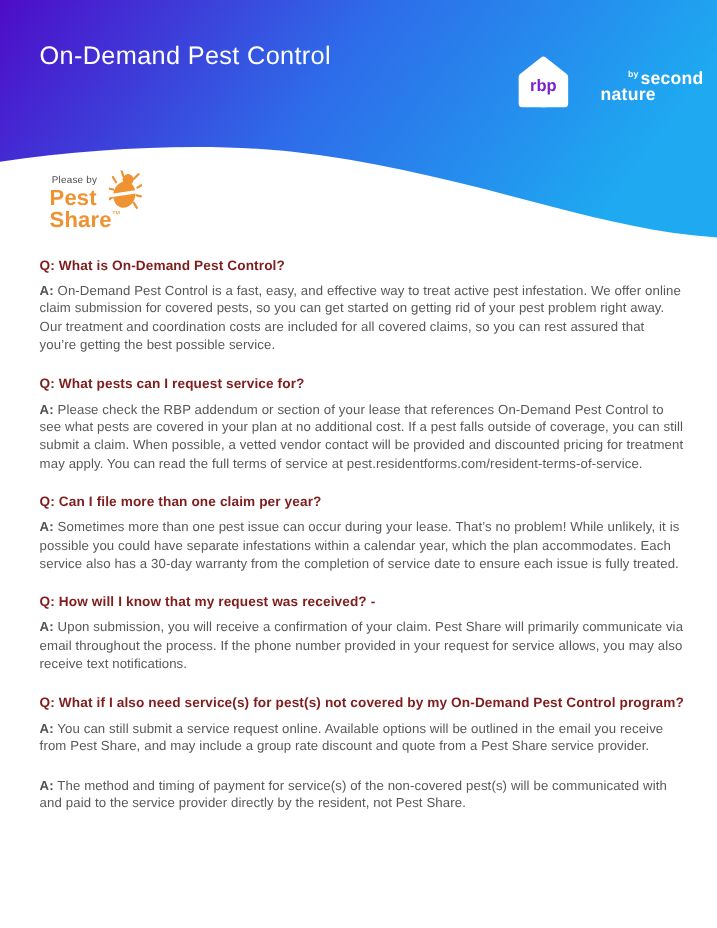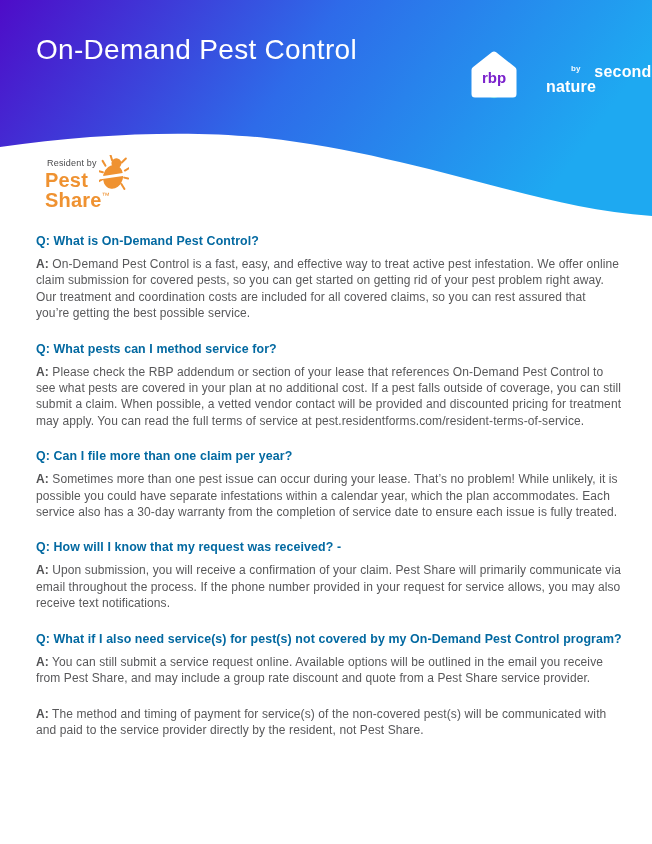--- a/index.html
+++ b/index.html
@@ -3,40 +3,40 @@
 <meta charset="utf-8">
 <style>
   html,body{margin:0;padding:0;}
   .page{
     position:relative;width:652px;height:844px;background:#ffffff;overflow:hidden;
     font-family:"Liberation Sans",sans-serif;
   }
   
   .header-wave{position:absolute;top:0;left:0;width:652px;height:226px;}
   .header-title{position:absolute;left:36px;top:33px;color:#ffffff;}
-  .header-title .t1{font-size:28px;font-weight:400;line-height:34px;letter-spacing:.3px;}
+  .header-title .t1{font-size:23px;font-weight:400;line-height:34px;letter-spacing:.3px;}
   .header-title .t2{font-size:27px;font-weight:700;line-height:34px;letter-spacing:.3px;}
   
   .rbp-lockup{position:absolute;left:466px;top:48px;display:flex;align-items:center;gap:9px;}
   .rbp-badge{width:56px;height:58px;position:relative;flex:0 0 auto;}
   .sn-text{color:#ffffff;line-height:15px;white-space:nowrap;}
-  .sn-by{font-size:8px;font-weight:700;opacity:.95;vertical-align:6px;margin-right:14px;padding-left:40px;}
+  .sn-by{font-size:8px;font-weight:700;opacity:.95;vertical-align:6px;margin-right:2px;padding-left:40px;}
   .sn-word{font-size:16px;font-weight:700;letter-spacing:.2px;}
   .sn-line2{padding-left:15px;}
   
   .powered{position:absolute;left:45px;top:158px;width:120px;height:60px;}
   .powered-label{position:absolute;left:2px;top:0;font-size:9px;color:#4a4a4c;letter-spacing:.2px;}
   .pest-word{position:absolute;left:0;top:11px;font-size:20px;font-weight:800;color:#ef9231;letter-spacing:.2px;}
   .share-word{position:absolute;left:0;top:31px;font-size:20px;font-weight:800;color:#ef9231;letter-spacing:.2px;text-align:right;}
   .share-tm{font-size:8px;font-weight:400;vertical-align:9px;}
   .bug{position:absolute;left:54px;top:-3px;width:30px;height:36px;}
   
   .content{position:absolute;left:36px;top:233px;width:586px;}
   .faq{margin:0 0 19px 0;}
-  .faq-q{margin:0 0 7px 0;font-size:12.4px;line-height:16px;font-weight:700;color:#0369a1;letter-spacing:.1px;}
+  .faq-q{margin:0 0 7px 0;font-size:12.4px;line-height:16px;font-weight:700;color:#7f1d1d;letter-spacing:.1px;}
   .faq-a{margin:0;font-size:12px;line-height:16.4px;color:#58585a;letter-spacing:.1px;}
   .faq-a b{color:#515153;}
 </style>
 </head>
 <body>
 
 <div class="page">
 
   <svg class="header-wave" viewBox="0 0 652 226" preserveAspectRatio="none" aria-hidden="true">
     <defs>
@@ -68,21 +68,21 @@
       <div>
         <span class="sn-by">by</span><span class="sn-word">second</span>
       </div>
       <div class="sn-line2">
         <span class="sn-word">nature</span>
       </div>
     </div>
   </div>
 
   <div class="powered">
-    <div class="powered-label">Resident by</div>
+    <div class="powered-label">Please by</div>
     <svg class="bug" viewBox="0 0 30 36" aria-hidden="true">
       <g transform="rotate(14 15 18)" stroke="#ef9231" stroke-width="2" stroke-linecap="round">
         <line x1="5" y1="13" x2="1" y2="9"></line>
           <line x1="4" y1="20" x2="0" y2="20"></line>
           <line x1="5" y1="27" x2="1" y2="31"></line>
         <line x1="25" y1="13" x2="29" y2="9"></line>
           <line x1="26" y1="20" x2="30" y2="20"></line>
           <line x1="25" y1="27" x2="29" y2="31"></line>
         <line x1="10" y1="6" x2="7" y2="1"></line>
           <line x1="20" y1="6" x2="23" y2="1"></line>
@@ -96,21 +96,21 @@
     <div class="pest-word">Pest</div>
     <div class="share-word"><span>Share</span><span class="share-tm">™</span></div>
   </div>
 
   <div class="content">
       <div class="faq">
         <h3 class="faq-q">Q: What is On-Demand Pest Control?</h3>
         <p class="faq-a"><b>A:</b> On-Demand Pest Control is a fast, easy, and effective way to treat active pest infestation. We offer online claim submission for covered pests, so you can get started on getting rid of your pest problem right away. Our treatment and coordination costs are included for all covered claims, so you can rest assured that you’re getting the best possible service.</p>
       </div>
       <div class="faq">
-        <h3 class="faq-q">Q: What pests can I method service for?</h3>
+        <h3 class="faq-q">Q: What pests can I request service for?</h3>
         <p class="faq-a"><b>A:</b> Please check the RBP addendum or section of your lease that references On-Demand Pest Control to see what pests are covered in your plan at no additional cost. If a pest falls outside of coverage, you can still submit a claim. When possible, a vetted vendor contact will be provided and discounted pricing for treatment may apply. You can read the full terms of service at pest.residentforms.com/resident-terms-of-service.</p>
       </div>
       <div class="faq">
         <h3 class="faq-q">Q: Can I file more than one claim per year?</h3>
         <p class="faq-a"><b>A:</b> Sometimes more than one pest issue can occur during your lease. That’s no problem! While unlikely, it is possible you could have separate infestations within a calendar year, which the plan accommodates. Each service also has a 30-day warranty from the completion of service date to ensure each issue is fully treated.</p>
       </div>
       <div class="faq">
         <h3 class="faq-q">Q: How will I know that my request was received? -</h3>
         <p class="faq-a"><b>A:</b> Upon submission, you will receive a confirmation of your claim. Pest Share will primarily communicate via email throughout the process. If the phone number provided in your request for service allows, you may also receive text notifications.</p>
       </div>

